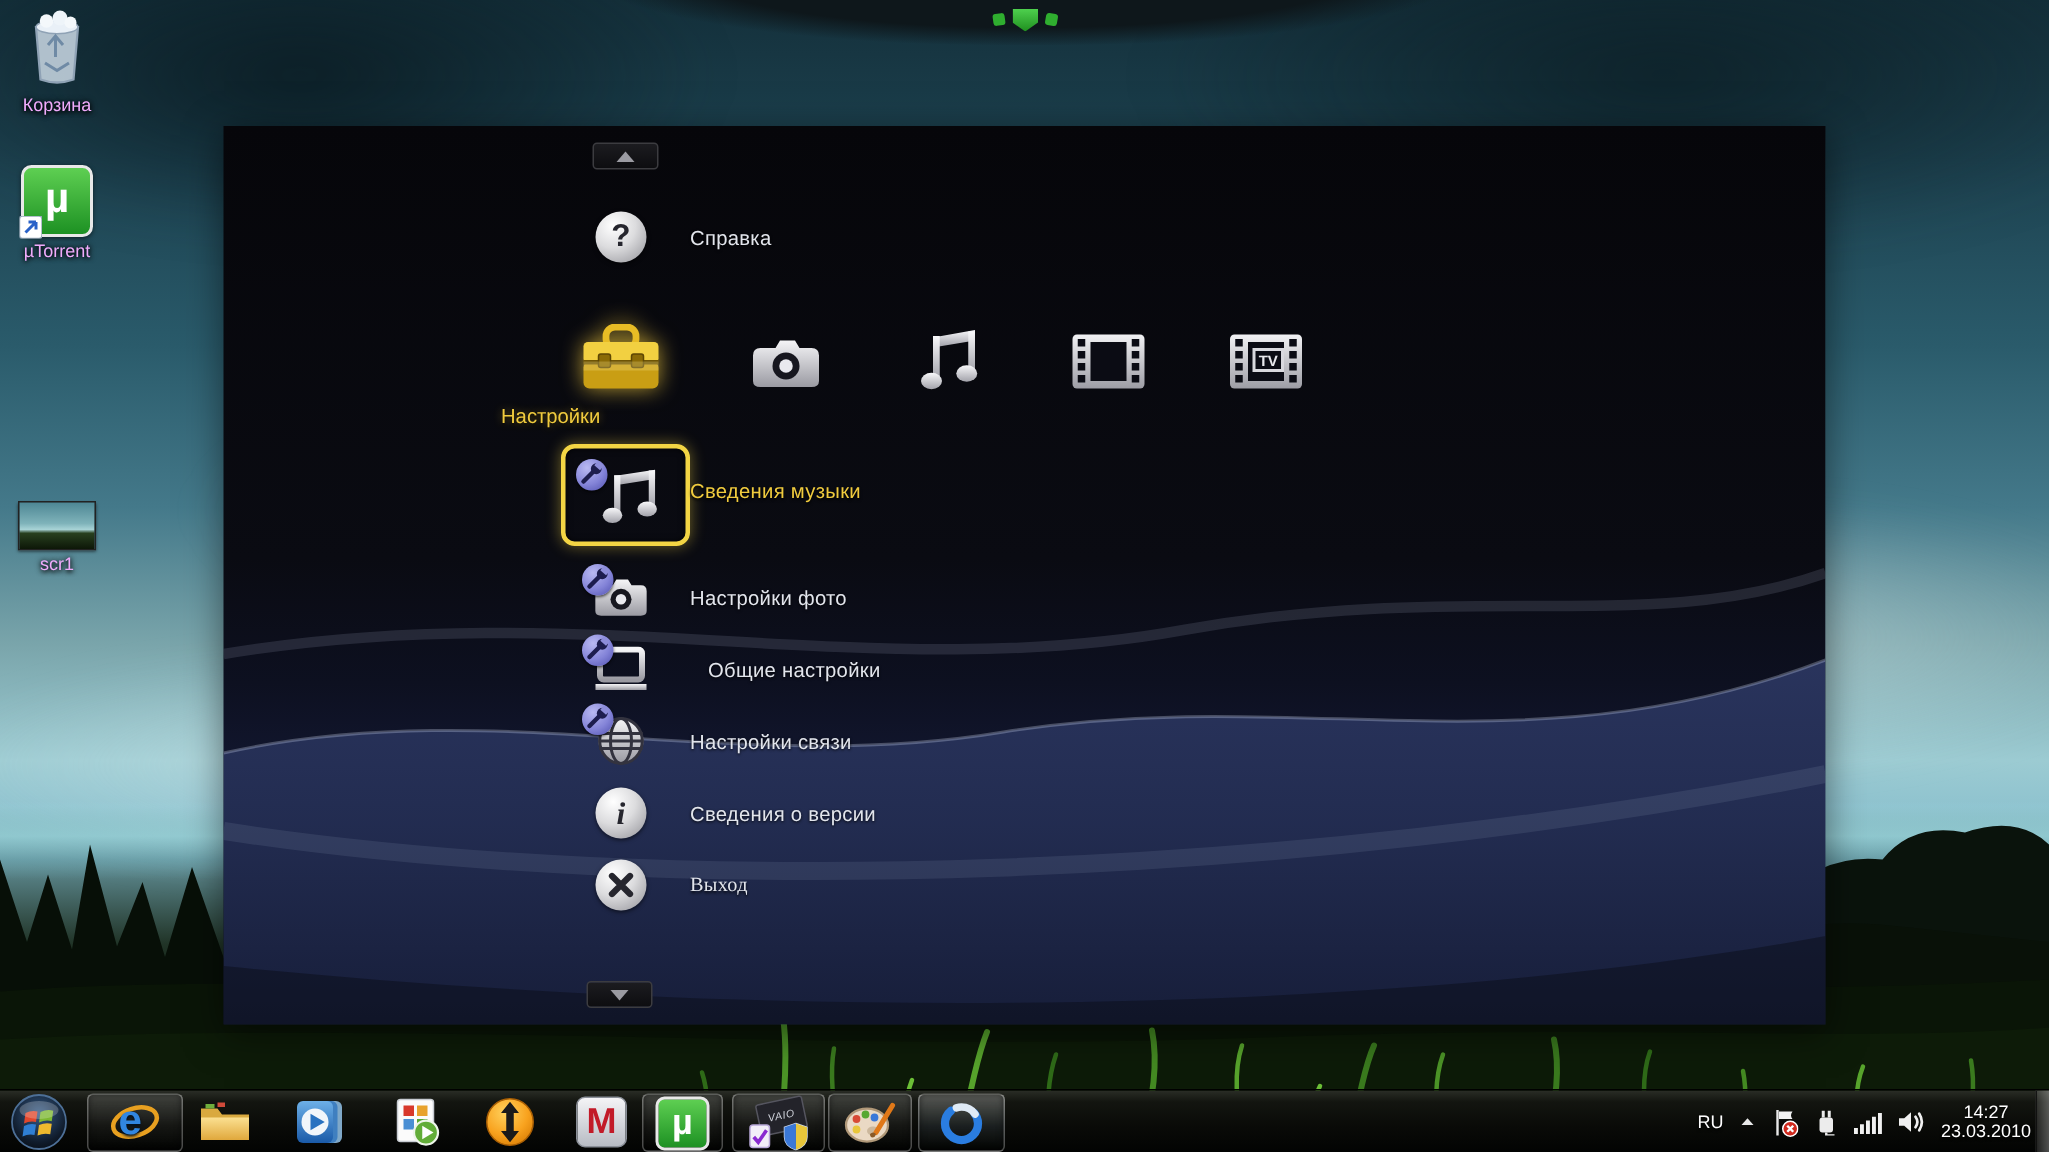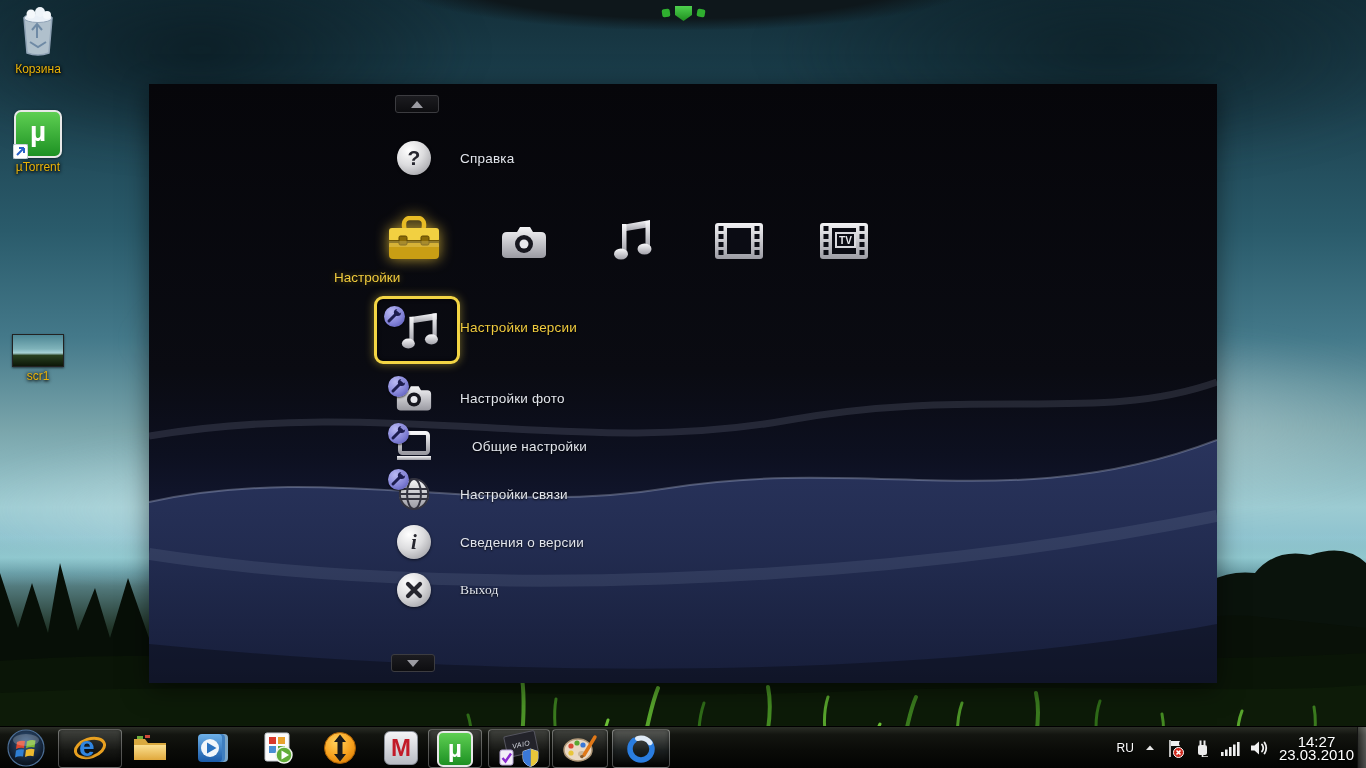--- a/index.html
+++ b/index.html
@@ -21,21 +21,21 @@
     background:radial-gradient(ellipse at 50% 0%,#0e171b 55%,rgba(12,20,24,.0) 72%);}
   .glyph{position:absolute;background:#2fae2f;}
   .g1{left:662px;top:9px;width:8px;height:8px;border-radius:2px;transform:rotate(-8deg);}
   .g2{left:675px;top:6px;width:17px;height:15px;clip-path:polygon(0 0,100% 0,100% 60%,50% 100%,0 60%);background:linear-gradient(180deg,#4ed04e,#1f8f1f);}
   .g3{left:697px;top:9px;width:8px;height:8px;border-radius:2px;transform:rotate(10deg);}
   
   .land{position:absolute;left:0;bottom:0;width:1366px;height:235px;}
   
   .dicon{position:absolute;left:0;width:76px;text-align:center;cursor:default;}
   .dicon .art{margin:0 auto;}
-  .dlabel{margin-top:3px;font-size:12px;color:#eab308;text-shadow:0 1px 3px #000,0 0 4px #000;line-height:13px;}
+  .dlabel{margin-top:3px;font-size:12px;color:#f0abfc;text-shadow:0 1px 3px #000,0 0 4px #000;line-height:13px;}
   
   .wm{position:absolute;left:84px;top:106px;width:120px;pointer-events:none;}
   .wm-tile{position:relative;left:24px;width:54px;height:50px;border-radius:14px;
     background:linear-gradient(135deg,#9ecbe4,#5d9cc4);transform:rotate(-14deg) skewX(-8deg);
     box-shadow:4px 6px 0 rgba(140,175,200,.55);opacity:.92;}
   .wm-text{margin-top:10px;font-family:"Liberation Serif",serif;font-size:14px;color:rgba(56,100,170,.85);white-space:nowrap;}
   
   .xmb{position:absolute;left:149px;top:84px;width:1068px;height:599px;overflow:hidden;
     background:linear-gradient(180deg,#06060a 0%,#0a0b12 48%,#0d1020 62%,#121730 72%,#10142a 100%);
     box-shadow:0 6px 24px rgba(0,0,0,.5);}
@@ -59,21 +59,21 @@
     background:radial-gradient(circle at 35% 28%,#b9b9f2,#8484d8 55%,#4f4fae 100%);box-shadow:0 1px 2px rgba(0,0,0,.7);}
   
   .taskbar{position:absolute;left:0;top:726px;width:1366px;height:42px;
     background:linear-gradient(180deg,#2a2d26 0%,#131510 18%,#0a0b08 55%,#020302 100%);border-top:1px solid #000;}
   .tbtn{position:absolute;top:2px;height:37px;display:flex;align-items:center;justify-content:center;cursor:pointer;}
   .framed{border:1px solid rgba(255,255,255,.28);border-radius:4px;
     background:linear-gradient(180deg,rgba(255,255,255,.18),rgba(255,255,255,.05) 55%,rgba(0,0,0,.15));box-shadow:inset 0 0 4px rgba(0,0,0,.5);}
   .framed.active{background:linear-gradient(180deg,rgba(255,255,255,.28),rgba(160,190,210,.12) 55%,rgba(0,0,0,.1));}
   .tray{position:absolute;right:12px;top:0;height:42px;display:flex;align-items:center;gap:10px;color:#fff;justify-content:flex-end;}
   .tray .txt{font-size:12px;text-shadow:0 1px 2px #000;}
-  .clock{font-size:15px;line-height:13px;text-align:center;text-shadow:0 1px 2px #000;}
+  .clock{font-size:12px;line-height:13px;text-align:center;text-shadow:0 1px 2px #000;}
   .showdesk{position:absolute;right:0;top:0;width:8px;height:42px;background:linear-gradient(90deg,rgba(255,255,255,.12),rgba(255,255,255,.3));border-left:1px solid rgba(0,0,0,.8);cursor:pointer;}
   .mu{color:#fff;font-weight:bold;}
 </style>
 </head>
 <body>
 
 <div id="screen">
 
   <div class="wallpaper">
     <div class="cloud c1"></div>
@@ -259,21 +259,21 @@
         <ellipse cx="29" cy="26" rx="6.2" ry="4.8" fill="url(#slv2)"></ellipse>
       </svg>
       <div class="badge" style="left:7px;top:7px;">
         <svg width="21" height="21" viewBox="0 0 21 21">
           <path d="M5,15 L12,8" stroke="#1d1d4e" stroke-width="3" stroke-linecap="round"></path>
           <circle cx="13.5" cy="6.5" r="3.6" fill="#1d1d4e"></circle>
           <rect x="13" y="2" width="5" height="4" fill="#8d8dd9" transform="rotate(40 15 4)"></rect>
         </svg>
       </div>
     </div>
-    <div class="xmb-label sel" style="position:absolute;left:311px;top:236px;">Настройки версии</div>
+    <div class="xmb-label sel" style="position:absolute;left:311px;top:236px;">Сведения музыки</div>
 
     <div class="row" style="left:227px;top:290px;height:48px;">
       <div style="width:76px;display:flex;justify-content:center;position:relative;">
         <svg width="38" height="28" viewBox="0 0 46 36">
           <path d="M10,8 L16,8 L19,3 L29,3 L32,8 L40,8 Q45,8 45,13 L45,30 Q45,34 40,34 L6,34 Q1,34 1,30 L1,13 Q1,8 6,8 Z" fill="url(#slv1)"></path>
           <circle cx="23" cy="20" r="9" fill="#17171f"></circle>
             <circle cx="23" cy="20" r="4.5" fill="#e9e9ee"></circle>
         </svg>
         <div class="badge" style="left:12px;top:-8px;">
           <svg width="21" height="21" viewBox="0 0 21 21">

